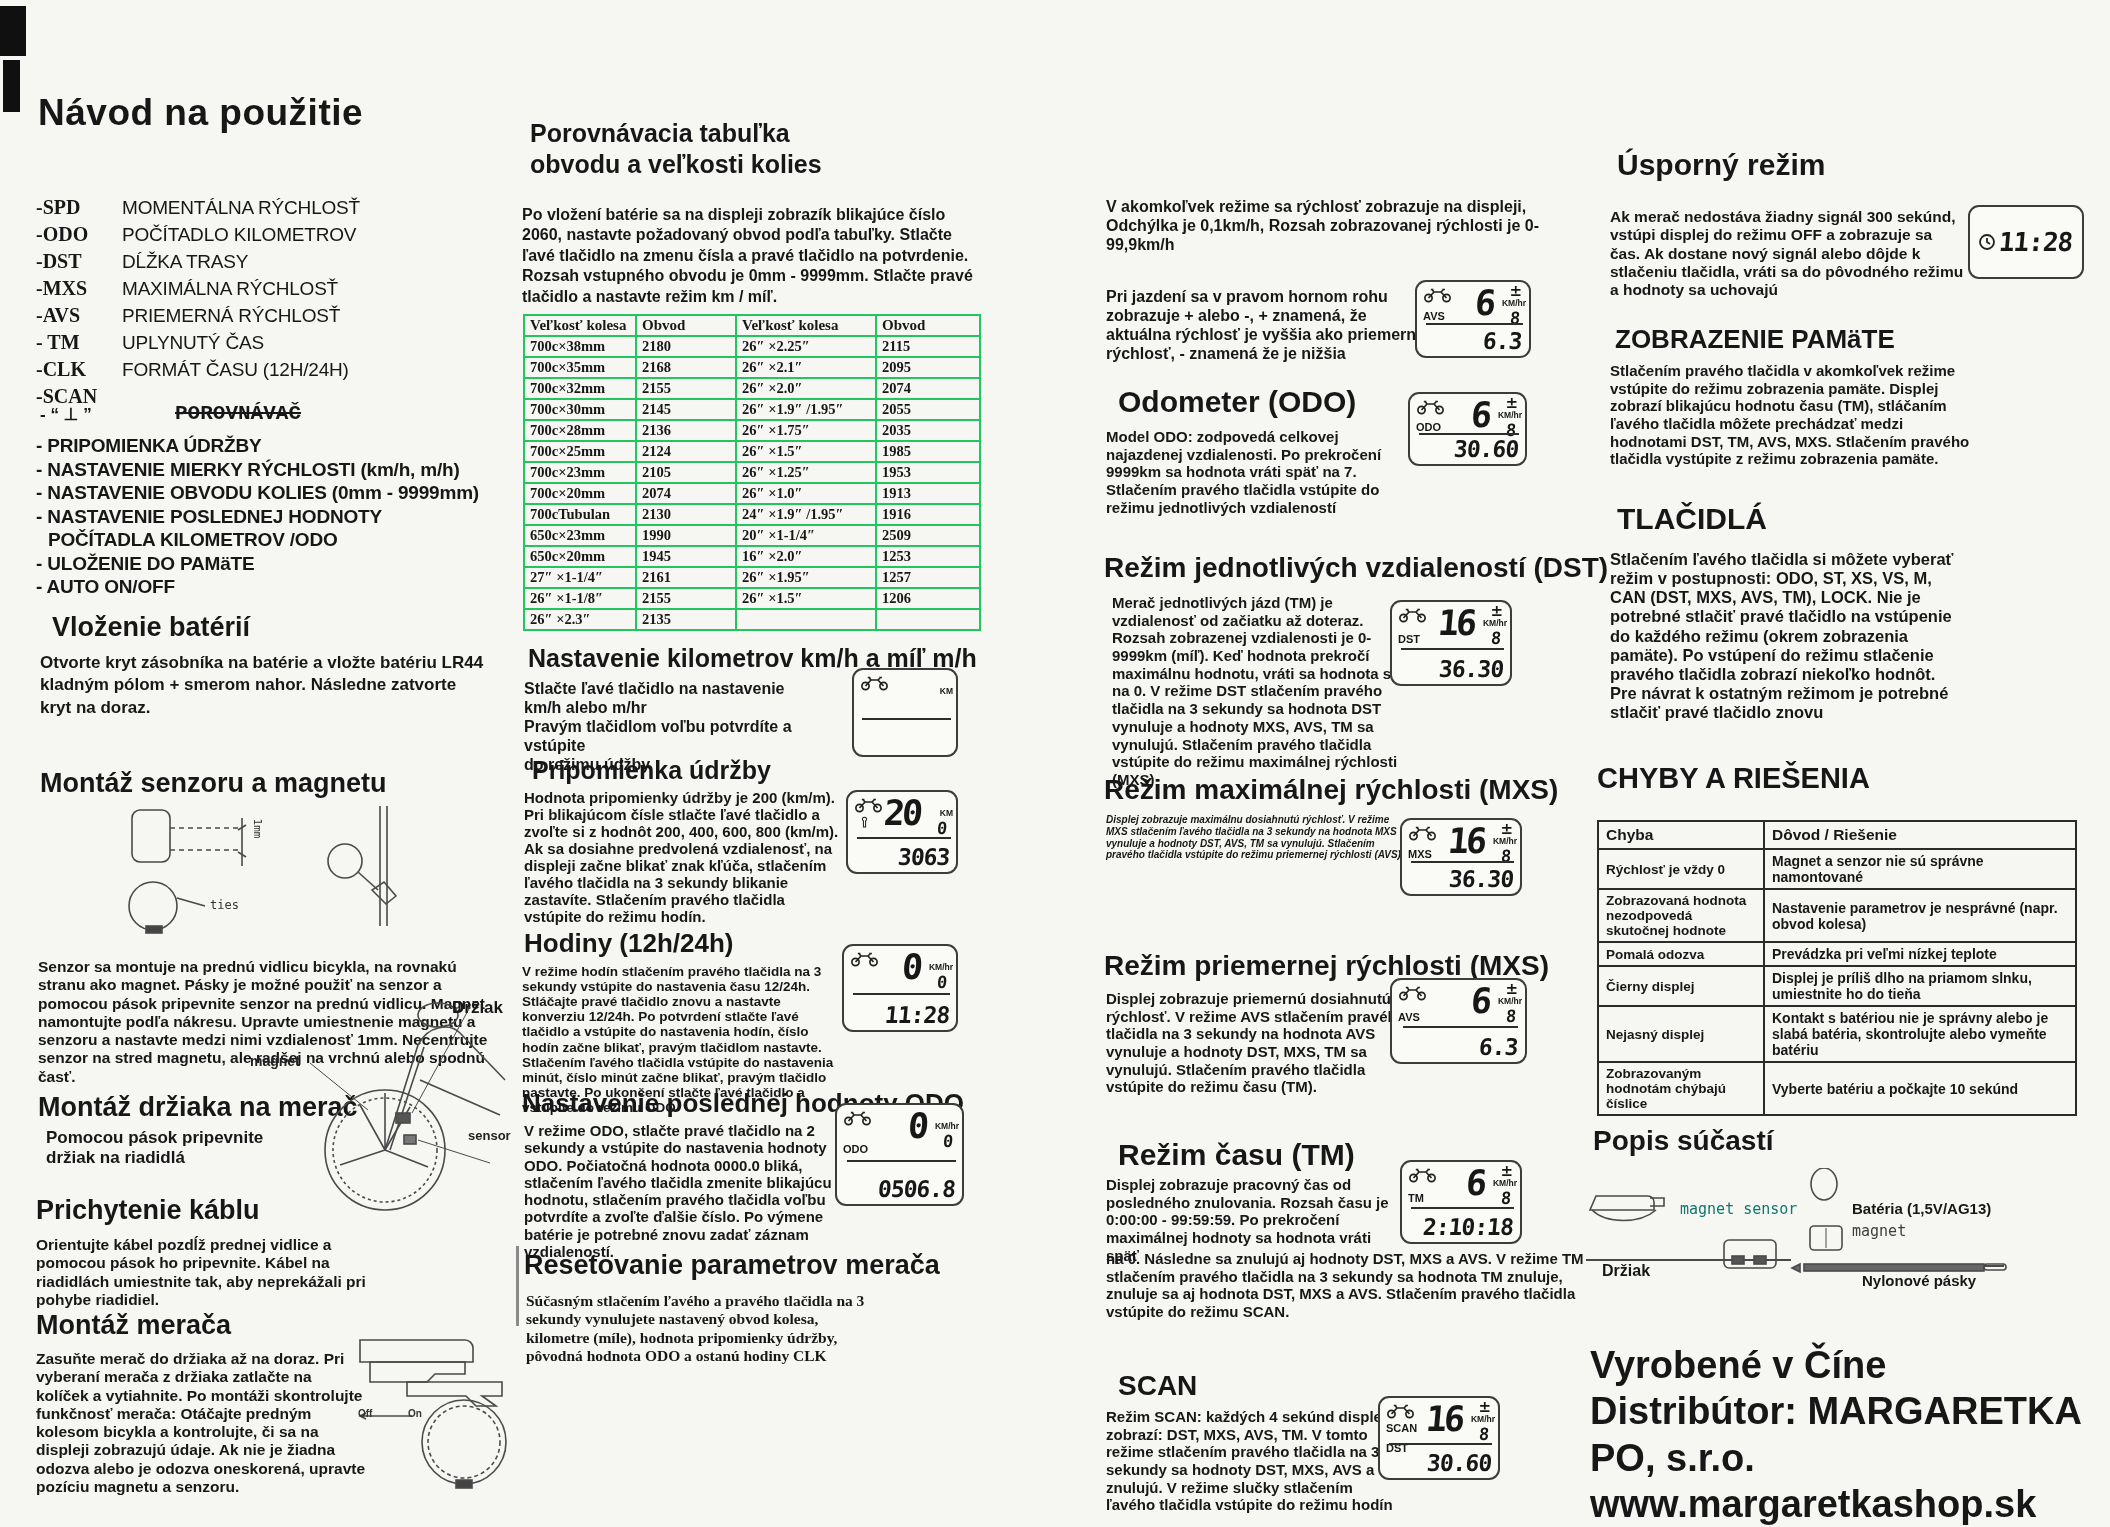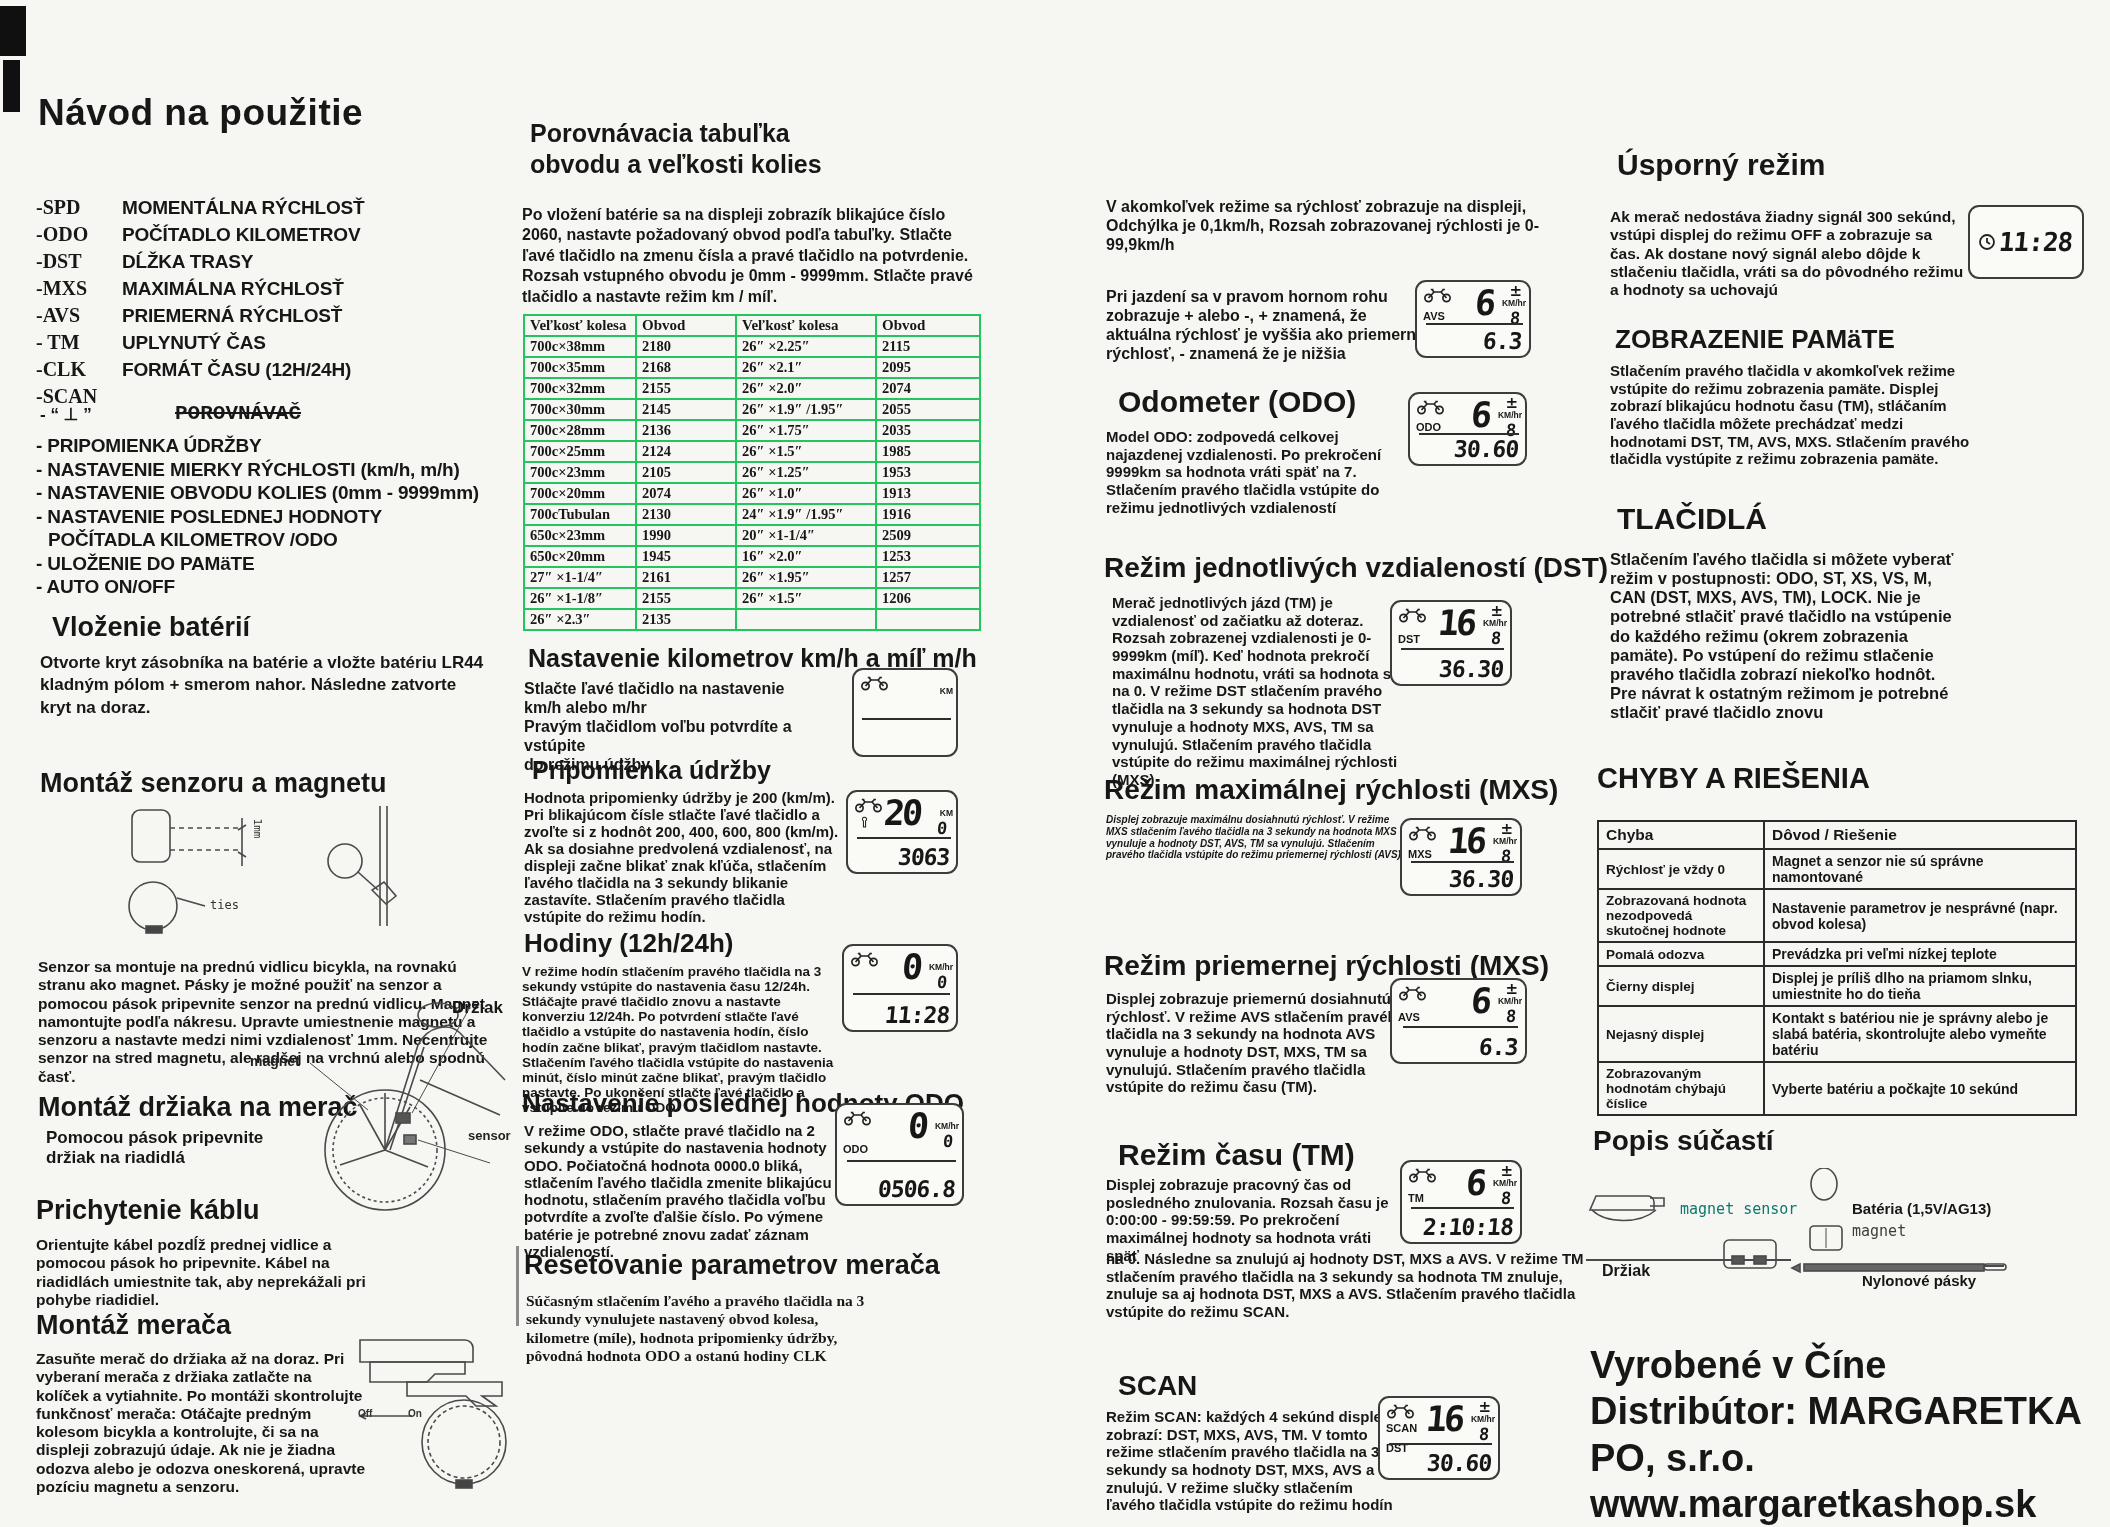--- a/index.html
+++ b/index.html
@@ -7,21 +7,21 @@
        font-family:"Liberation Sans",sans-serif;color:#171717;}
   .abs{position:absolute;}
   .h1{font-weight:700;font-size:37px;letter-spacing:.5px;}
   .h2{font-weight:700;font-size:27px;}
   .h2s{font-weight:700;font-size:25px;}
   .h3{font-weight:700;font-size:30px;}
   .p{font-weight:700;font-size:15.5px;line-height:1.18;}
   .pre{white-space:pre-line;}
   .abbr-row{display:flex;height:27px;align-items:baseline;}
   .abbr-a{width:86px;font-family:"Liberation Serif",serif;font-weight:700;font-size:20px;}
-  .abbr-t{font-weight:700;font-size:19px;letter-spacing:-0.2px;}
+  .abbr-t{font-weight:400;font-size:19px;letter-spacing:-0.2px;}
   .features div{font-weight:700;font-size:19px;line-height:23.5px;letter-spacing:-0.2px;}
   .strike{text-decoration:line-through;text-decoration-thickness:2px;}
   table{border-collapse:collapse;}
   .wheel{font-family:"Liberation Serif",serif;font-weight:700;font-size:14.5px;}
   .wheel th,.wheel td{border:2px solid #22c55e;height:19px;padding:0 5px;text-align:left;white-space:nowrap;}
   .wheel th{font-size:15px;}
   .err{font-weight:700;font-size:14px;}
   .err th,.err td{border:2px solid #2b2b2b;padding:3px 7px;text-align:left;vertical-align:middle;}
   .err th{font-size:15.5px;height:20px;}
   .err td.c0{width:150px;font-size:13.5px;}

